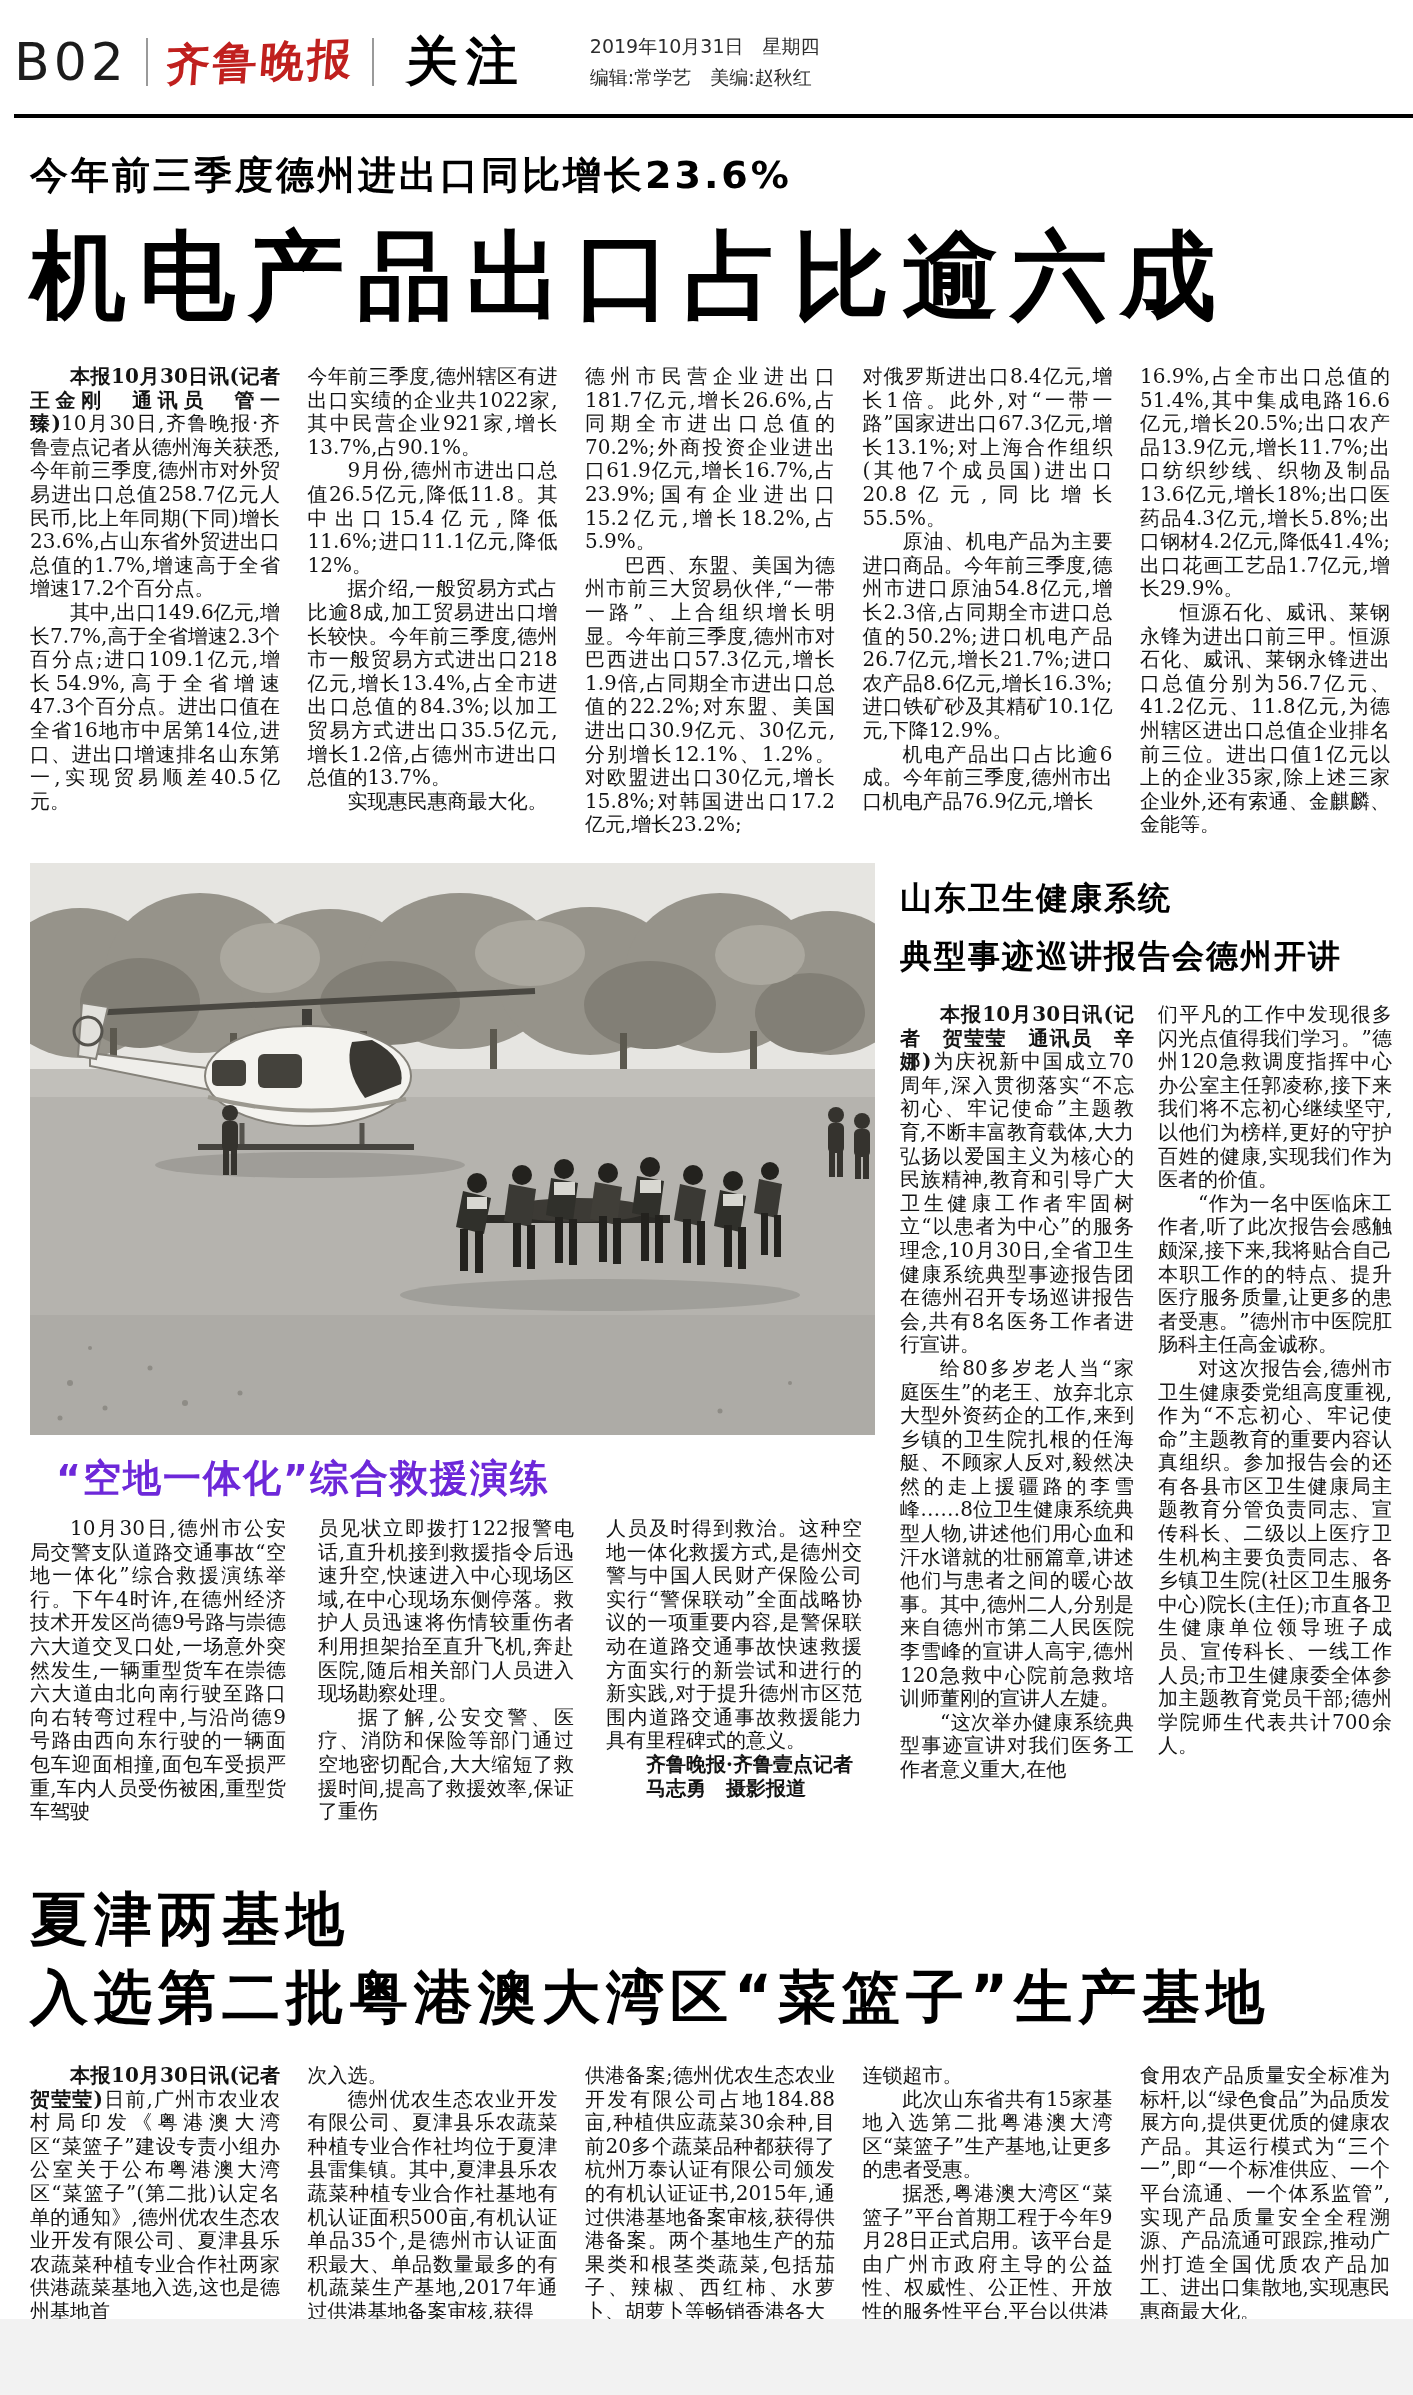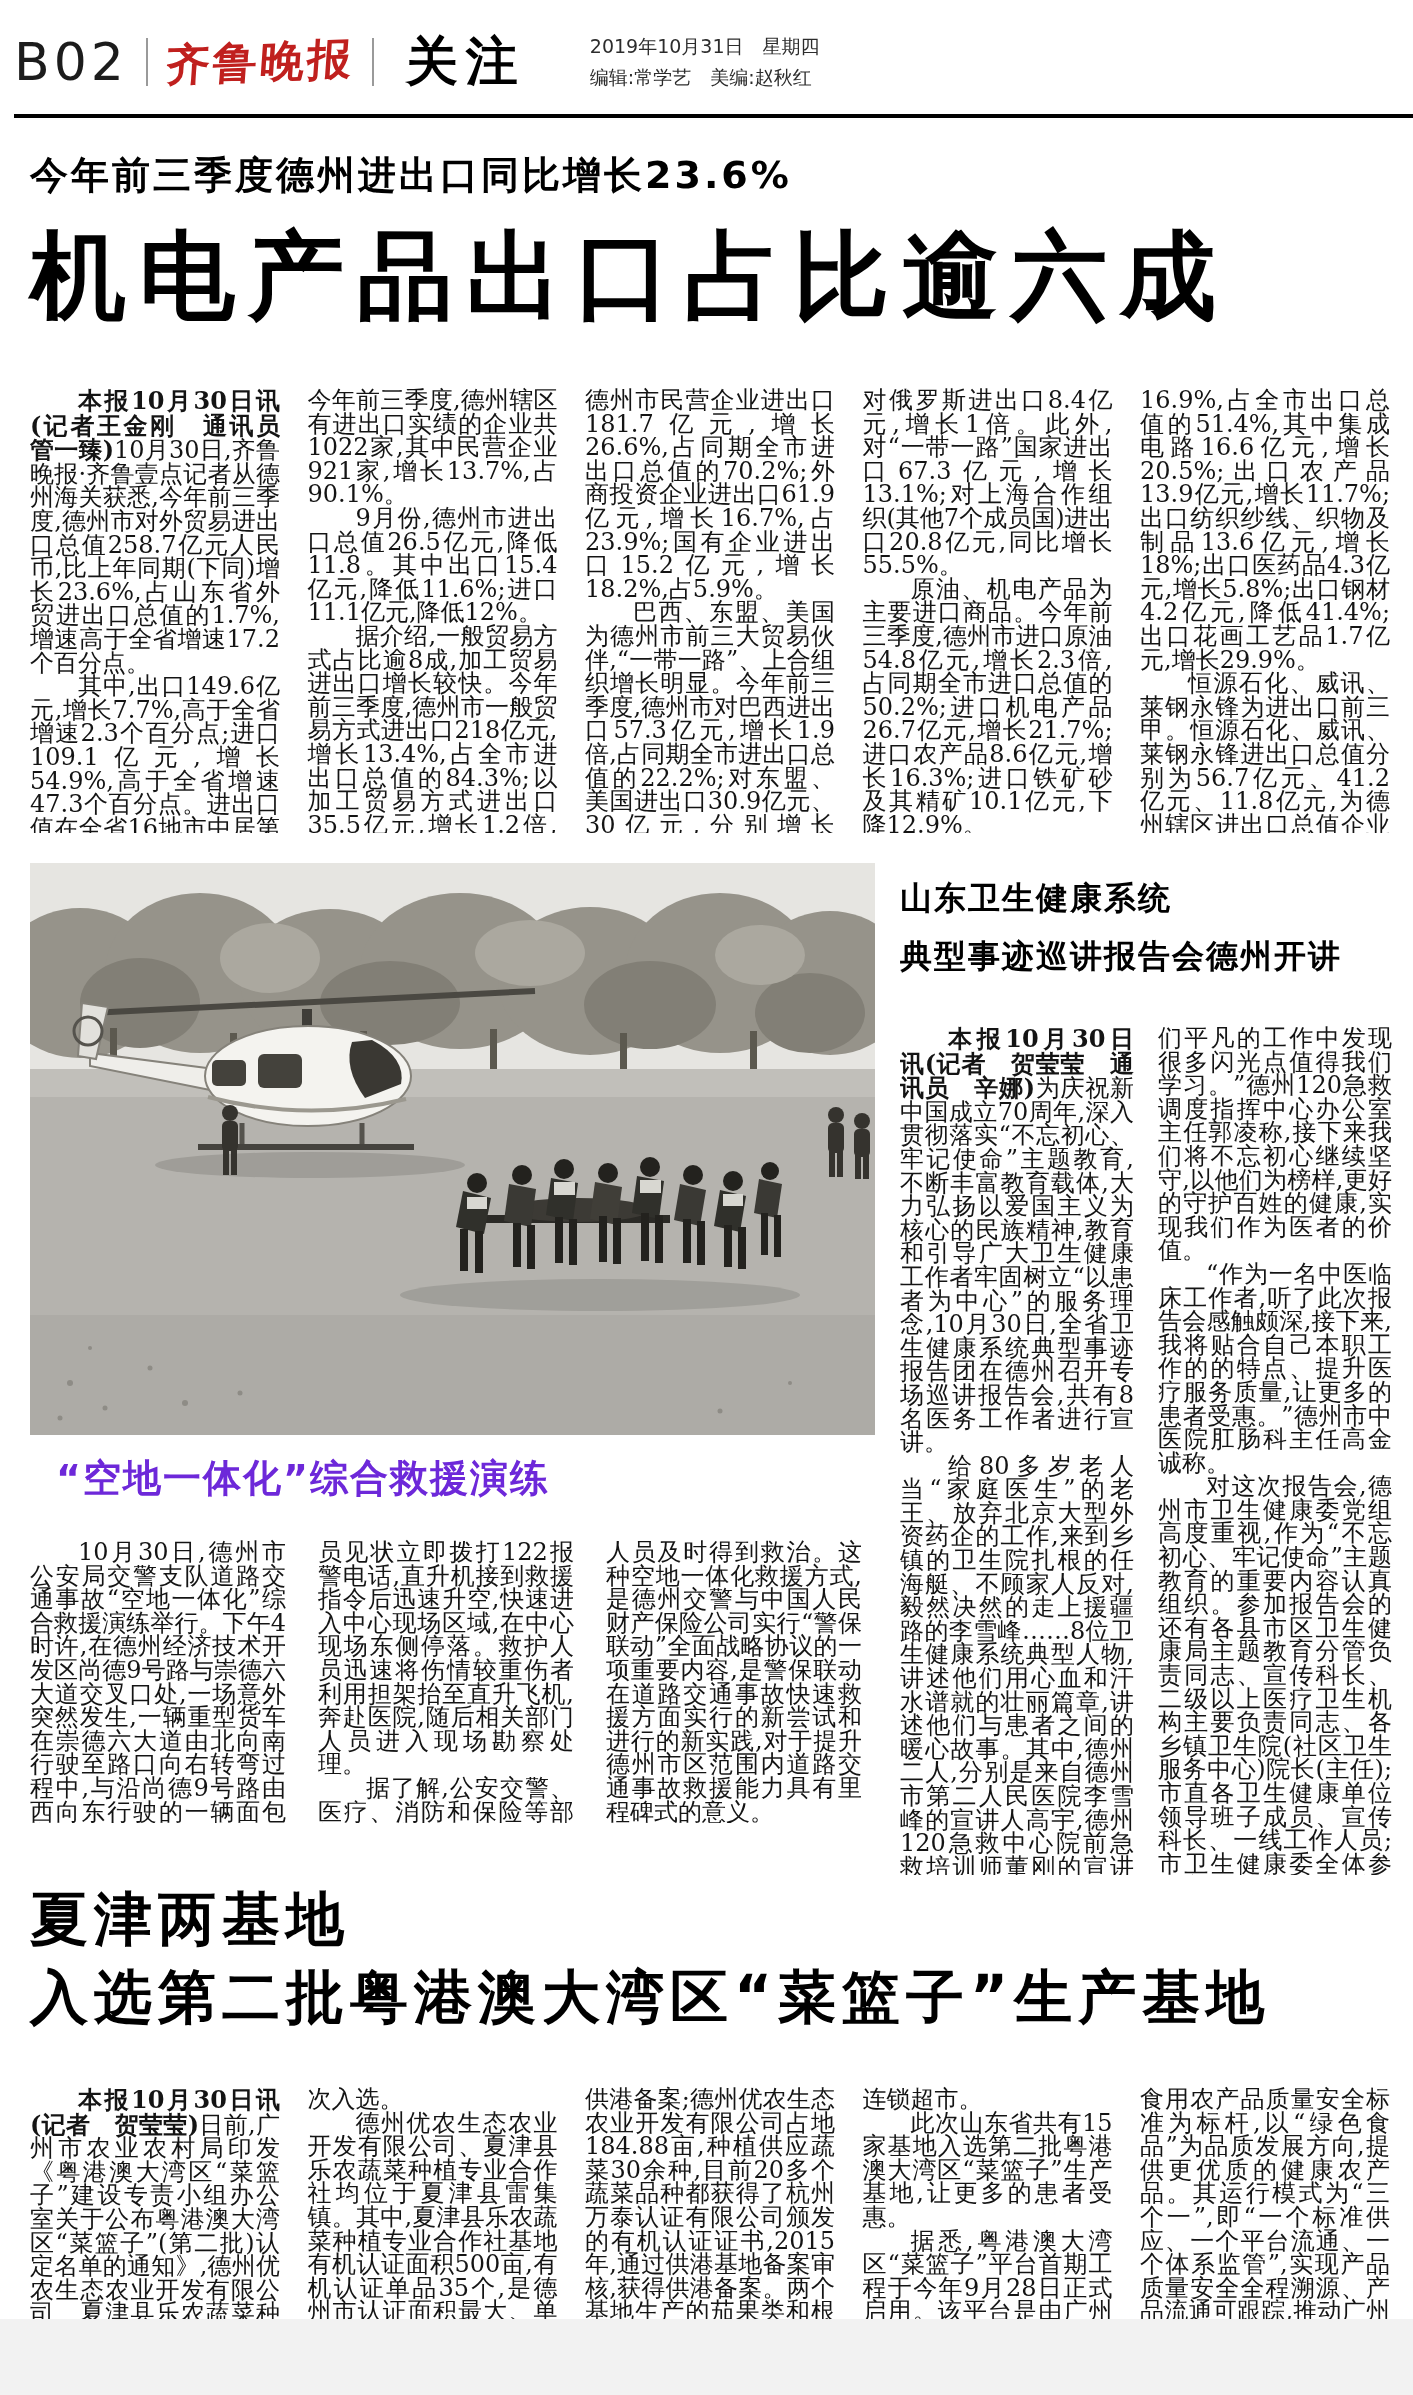--- a/index.html
+++ b/index.html
@@ -14,21 +14,21 @@
   .paper-logo{font-size:44px;font-weight:900;color:#c0201e;letter-spacing:3px;
               transform:skewX(-6deg) rotate(-2deg);font-family:"DejaVu Serif",serif;}
   .section-title{font-family:"DejaVu Sans","Liberation Sans",sans-serif;font-size:52px;font-weight:900;
                  letter-spacing:8px;margin-left:14px;color:#000;}
   .meta{margin-left:64px;font-family:"DejaVu Sans","Liberation Sans",sans-serif;
         font-size:19px;line-height:31px;color:#2c2c2c;}
   .mast-rule{position:absolute;top:114px;left:14px;right:14px;height:4px;background:#000;}
 
   
   .cols{display:flex;justify-content:space-between;align-items:flex-start;}
-  .col{font-size:24px;line-height:23.6px;margin-top:24px;}
+  .col{font-size:20px;line-height:23.6px;}
   .para{margin:0;text-align:justify;}
   .para.ind{text-indent:2em;}
   .para.b{font-weight:bold;}
   .para b{font-weight:bold;}
 
   
   .art1{position:absolute;top:150px;left:30px;width:1360px;}
   .kicker{font-family:"DejaVu Sans","Liberation Sans",sans-serif;font-size:38px;font-weight:800;
           letter-spacing:3px;color:#000;}
   .headline{margin:20px 0 0;font-family:"DejaVu Sans","Liberation Sans",sans-serif;
@@ -93,21 +93,21 @@
           <p class="para">德州市民营企业进出口181.7亿元,增长26.6%,占同期全市进出口总值的70.2%;外商投资企业进出口61.9亿元,增长16.7%,占23.9%;国有企业进出口15.2亿元,增长18.2%,占5.9%。</p>
           <p class="para ind">巴西、东盟、美国为德州市前三大贸易伙伴,“一带一路”、上合组织增长明显。今年前三季度,德州市对巴西进出口57.3亿元,增长1.9倍,占同期全市进出口总值的22.2%;对东盟、美国进出口30.9亿元、30亿元,分别增长12.1%、1.2%。对欧盟进出口30亿元,增长15.8%;对韩国进出口17.2亿元,增长23.2%;</p>
         </div>
         <div class="col">
           <p class="para">对俄罗斯进出口8.4亿元,增长1倍。此外,对“一带一路”国家进出口67.3亿元,增长13.1%;对上海合作组织(其他7个成员国)进出口20.8亿元,同比增长55.5%。</p>
           <p class="para ind">原油、机电产品为主要进口商品。今年前三季度,德州市进口原油54.8亿元,增长2.3倍,占同期全市进口总值的50.2%;进口机电产品26.7亿元,增长21.7%;进口农产品8.6亿元,增长16.3%;进口铁矿砂及其精矿10.1亿元,下降12.9%。</p>
           <p class="para ind">机电产品出口占比逾6成。今年前三季度,德州市出口机电产品76.9亿元,增长</p>
         </div>
         <div class="col">
           <p class="para">16.9%,占全市出口总值的51.4%,其中集成电路16.6亿元,增长20.5%;出口农产品13.9亿元,增长11.7%;出口纺织纱线、织物及制品13.6亿元,增长18%;出口医药品4.3亿元,增长5.8%;出口钢材4.2亿元,降低41.4%;出口花画工艺品1.7亿元,增长29.9%。</p>
-          <p class="para ind">恒源石化、威讯、莱钢永锋为进出口前三甲。恒源石化、威讯、莱钢永锋进出口总值分别为56.7亿元、41.2亿元、11.8亿元,为德州辖区进出口总值企业排名前三位。进出口值1亿元以上的企业35家,除上述三家企业外,公安交警、金麒麟、金能等。</p>
+          <p class="para ind">恒源石化、威讯、莱钢永锋为进出口前三甲。恒源石化、威讯、莱钢永锋进出口总值分别为56.7亿元、41.2亿元、11.8亿元,为德州辖区进出口总值企业排名前三位。进出口值1亿元以上的企业35家,除上述三家企业外,还有索通、金麒麟、金能等。</p>
         </div>
       </div>
   </section>
 
   <section class="middle">
 
     <figure class="photo" style="margin:0;">
       <svg viewBox="0 0 845 572" width="845" height="572" xmlns="http://www.w3.org/2000/svg">
         <rect width="845" height="572" fill="#c9c7c2"></rect>
         <rect width="845" height="212" fill="#e6e5e1"></rect>

